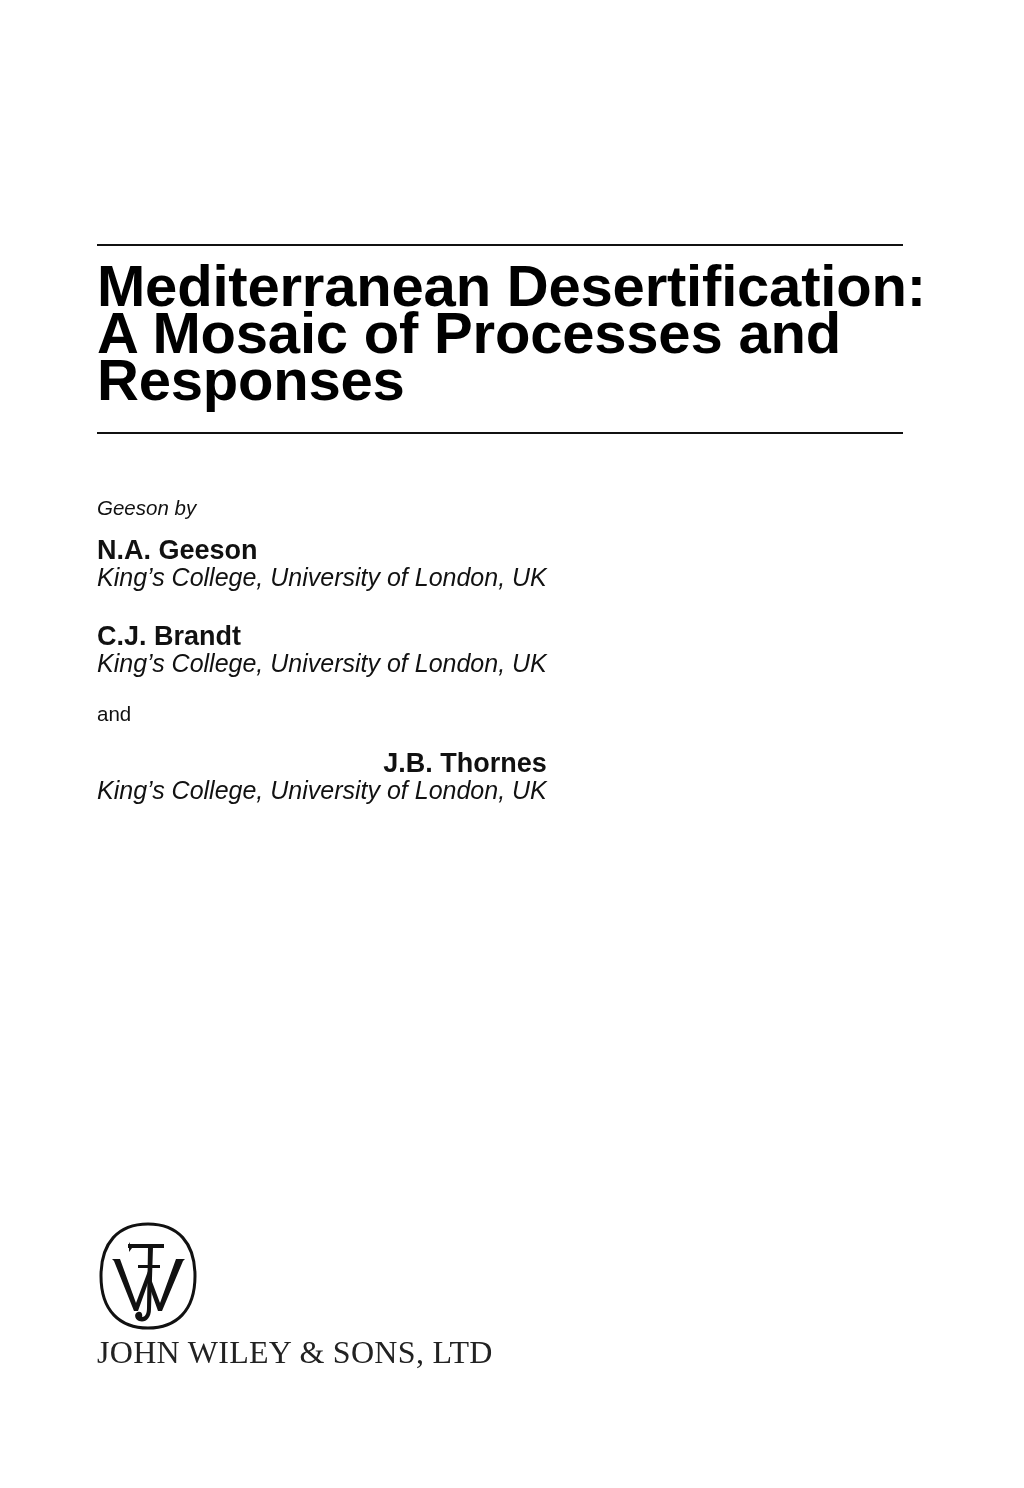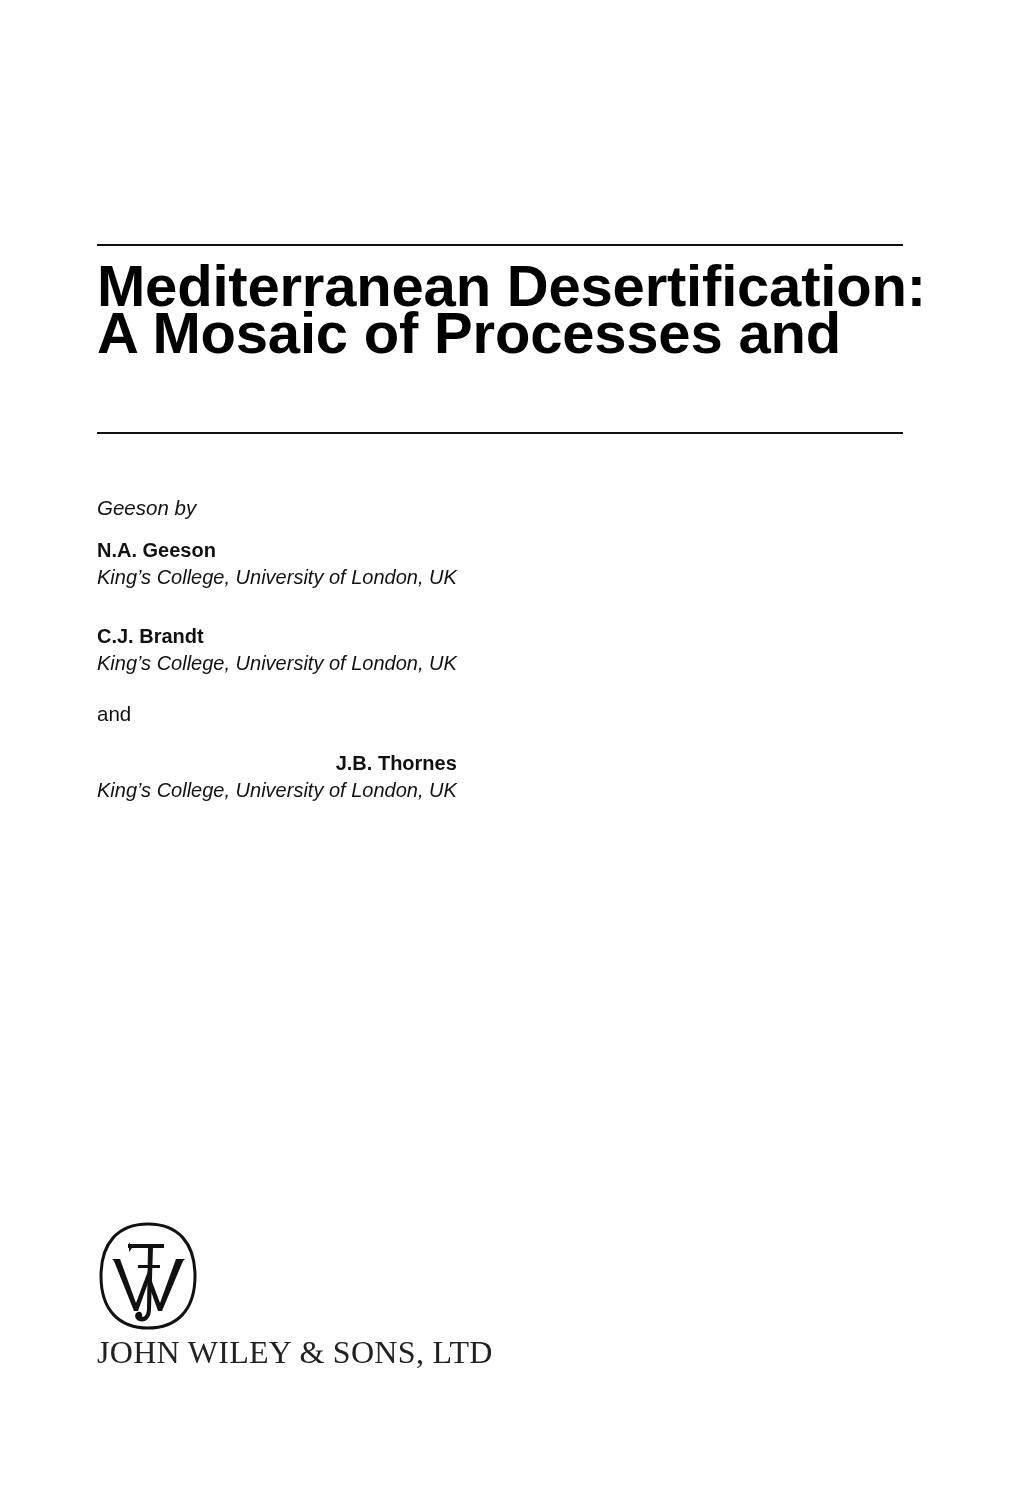--- a/index.html
+++ b/index.html
@@ -54,27 +54,27 @@
       white-space: nowrap;
     }
     .editor {
       position: absolute;
       left: 0;
       white-space: nowrap;
     }
     .editor .name {
       display: block;
       font-weight: bold;
-      font-size: 20px;
+      font-size: 27px;
       line-height: 24px;
     }
     .editor .affil {
       display: block;
       font-style: italic;
-      font-size: 20px;
+      font-size: 25px;
       line-height: 30px;
     }
     .editor.e1 { top: 42px; }
     .editor.e2 { top: 128px; }
     .editor.e3 { top: 255px; text-align: right; }
     .conj {
       position: absolute;
       left: 0;
       top: 206px;
       white-space: nowrap;
@@ -99,20 +99,21 @@
     }
   </style>
 </head>
 <body>
 
 <div class="rule top"></div>
 
 <h1 class="title">
   <span>Mediterranean Desertification:</span>
   <span>A Mosaic of Processes and</span>
+  <span>Responses</span>
 </h1>
 
 <div class="rule bottom"></div>
 
 <div class="editors">
   <div class="edited-by">Geeson by</div>
 
   <div class="editor e1">
     <span class="name">N.A. Geeson</span>
     <span class="affil">King’s College, University of London, UK</span>

